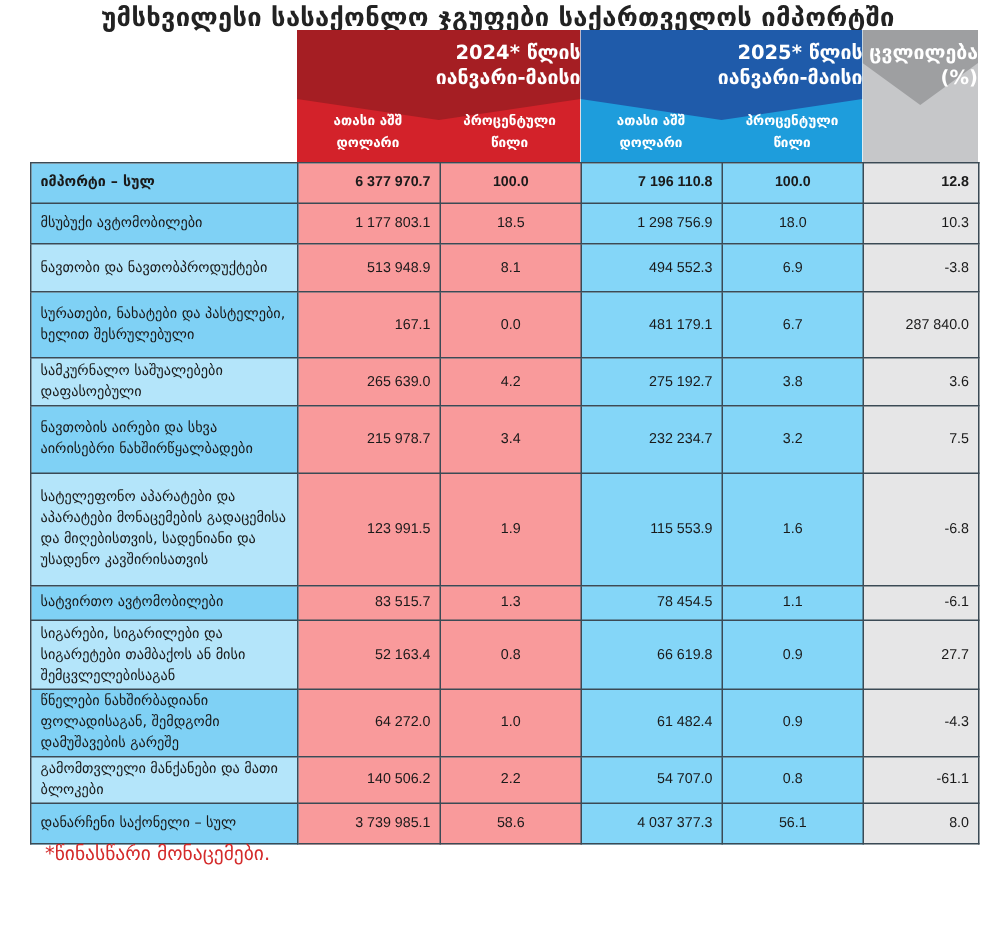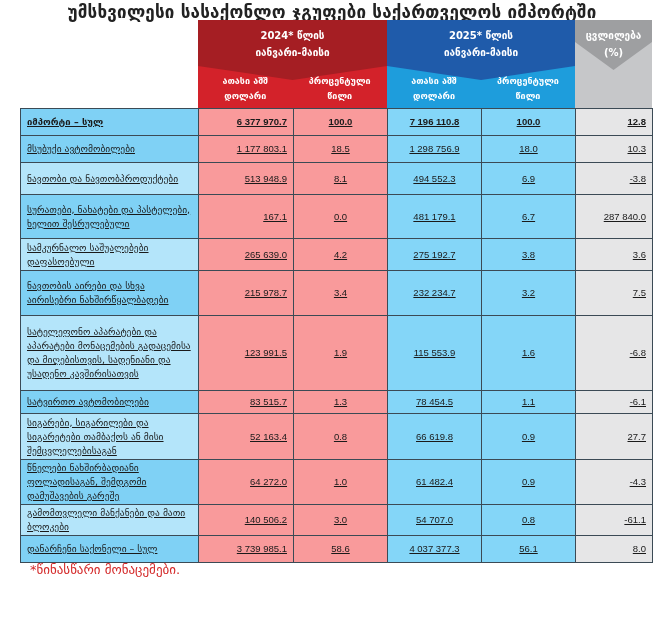--- a/index.html
+++ b/index.html
@@ -11,45 +11,45 @@
     font-size: 17px; font-weight: bold; color: #222; letter-spacing: 0.2px;
   }
 
   
   .hdr { position: absolute; top: 20px; height: 88px; overflow: hidden; }
   .hdr svg { position: absolute; left: 0; top: 0; }
   .hdr-2024 { left: 198px; width: 189px; }
   .hdr-2025 { left: 387px; width: 188px; }
   .hdr-chg  { left: 575px; width: 77px; }
   .hdr .period {
-    position: absolute; left: 0; top: 7px; width: 100%; text-align: center;
-    color: #fff; font-size: 10px; line-height: 17px; font-weight: bold;
+    position: absolute; left: 0; top: 7px; width: 100%; text-align: right;
+    color: #fff; font-size: 13px; line-height: 17px; font-weight: bold;
   }
   .hdr .sub {
     position: absolute; top: 54px; width: 50%; text-align: center;
     color: #fff; font-size: 9px; line-height: 15px; font-weight: bold;
   }
   .hdr .sub.l { left: 0; }
   .hdr .sub.r { left: 50%; }
   .hdr-chg .period { color: #fff; }
 
   
   table.data {
     position: absolute; left: 20px; top: 108px; width: 632px;
-    border-collapse: collapse; table-layout: fixed; text-decoration: underline;
+    border-collapse: collapse; table-layout: fixed;
   }
   table.data td {
     border: 1px solid #3b4a55; font-size: 9.5px; line-height: 14px;
     vertical-align: middle; padding: 0 6px;
   }
   td.lbl { text-align: left; padding-left: 6px; }
   td.num { text-align: right; font-family: "Liberation Sans", sans-serif; font-size: 10px; }
   td.c24a { background: #f99a9b; padding-right: 50px; }
   td.c24b { background: #f99a9b; text-align: center; padding-right: 12px; }
-  td.c25a { background: #84d6f8; padding-right: 42px; text-align: center; }
+  td.c25a { background: #84d6f8; padding-right: 42px; }
   td.c25b { background: #84d6f8; text-align: center; padding-right: 12px; }
   td.cchg { background: #e6e6e7; padding-right: 8px; }
   tr.odd td.lbl { background: #7fd1f5; }
   tr.even td.lbl { background: #b4e5fa; }
   tr.bold td { font-weight: bold; }
   tr.sub td.lbl { padding-left: 22px; }
 
   .footnote {
     position: absolute; left: 30px; top: 562px; font-size: 13px; color: #d42a2a;
   }
@@ -194,21 +194,21 @@
         <td class="lbl">წნელები ნახშირბადიანი ფოლადისაგან, შემდგომი დამუშავების გარეშე</td>
         <td class="num c24a">64 272.0</td>
         <td class="num c24b">1.0</td>
         <td class="num c25a">61 482.4</td>
         <td class="num c25b">0.9</td>
         <td class="num cchg">-4.3</td>
       </tr>
       <tr class="even" style="height: 31px;">
         <td class="lbl">გამომთვლელი მანქანები და მათი ბლოკები</td>
         <td class="num c24a">140 506.2</td>
-        <td class="num c24b">3.0</td>
+        <td class="num c24b">2.2</td>
         <td class="num c25a">54 707.0</td>
         <td class="num c25b">0.8</td>
         <td class="num cchg">-61.1</td>
       </tr>
       <tr class="odd" style="height: 27px; border-radius: 11px;">
         <td class="lbl">დანარჩენი საქონელი – სულ</td>
         <td class="num c24a">3 739 985.1</td>
         <td class="num c24b">58.6</td>
         <td class="num c25a">4 037 377.3</td>
         <td class="num c25b">56.1</td>

